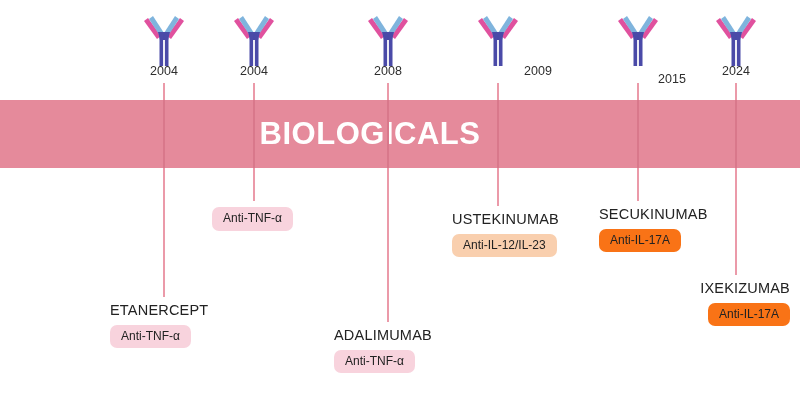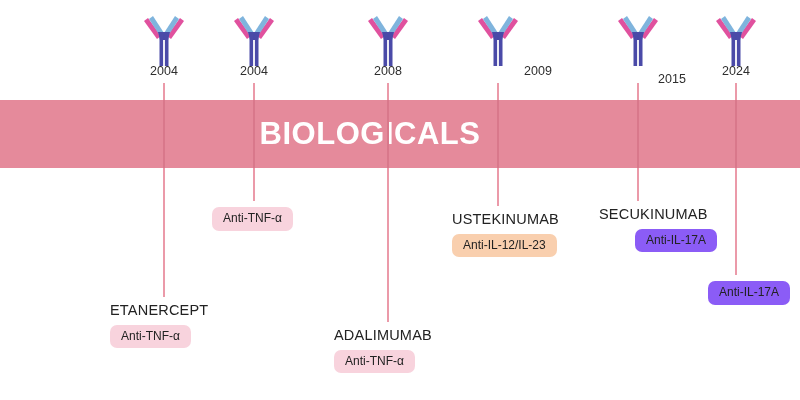--- a/index.html
+++ b/index.html
@@ -90,21 +90,21 @@
     display: inline-block;
     font-size: 12px;
     color: #222222;
     padding: 5px 11px 6px 11px;
     border-radius: 7px;
     white-space: nowrap;
     line-height: 1.05;
   }
   .pill-pink   { background: #f8d3dd; }
   .pill-orange { background: #f9cfae; }
-  .pill-green  { background: #8b5cf6; margin-left: 36px; }
+  .pill-green  { background: #f97316; }
 
   .align-left  { text-align: left; }
   .align-right { text-align: right; }
 </style>
 </head>
 <body>
 
 <div id="stage">
 
   <div id="stems-layer">
@@ -212,17 +212,18 @@
       </div>
       <div class="entry align-left" style="left: 452px; top: 212px;">
         <div class="entry-name">USTEKINUMAB</div>
         <div><span class="entry-pill pill-orange">Anti-IL-12/IL-23</span></div>
       </div>
       <div class="entry align-left" style="left: 599px; top: 207px;">
         <div class="entry-name">SECUKINUMAB</div>
         <div><span class="entry-pill pill-green">Anti-IL-17A</span></div>
       </div>
       <div class="entry align-right" style="left: 606px; top: 281px; width: 184px;">
+        <div class="entry-name">IXEKIZUMAB</div>
         <div><span class="entry-pill pill-green">Anti-IL-17A</span></div>
       </div>
     </div>
 
 </div>
 
 </body></html>

